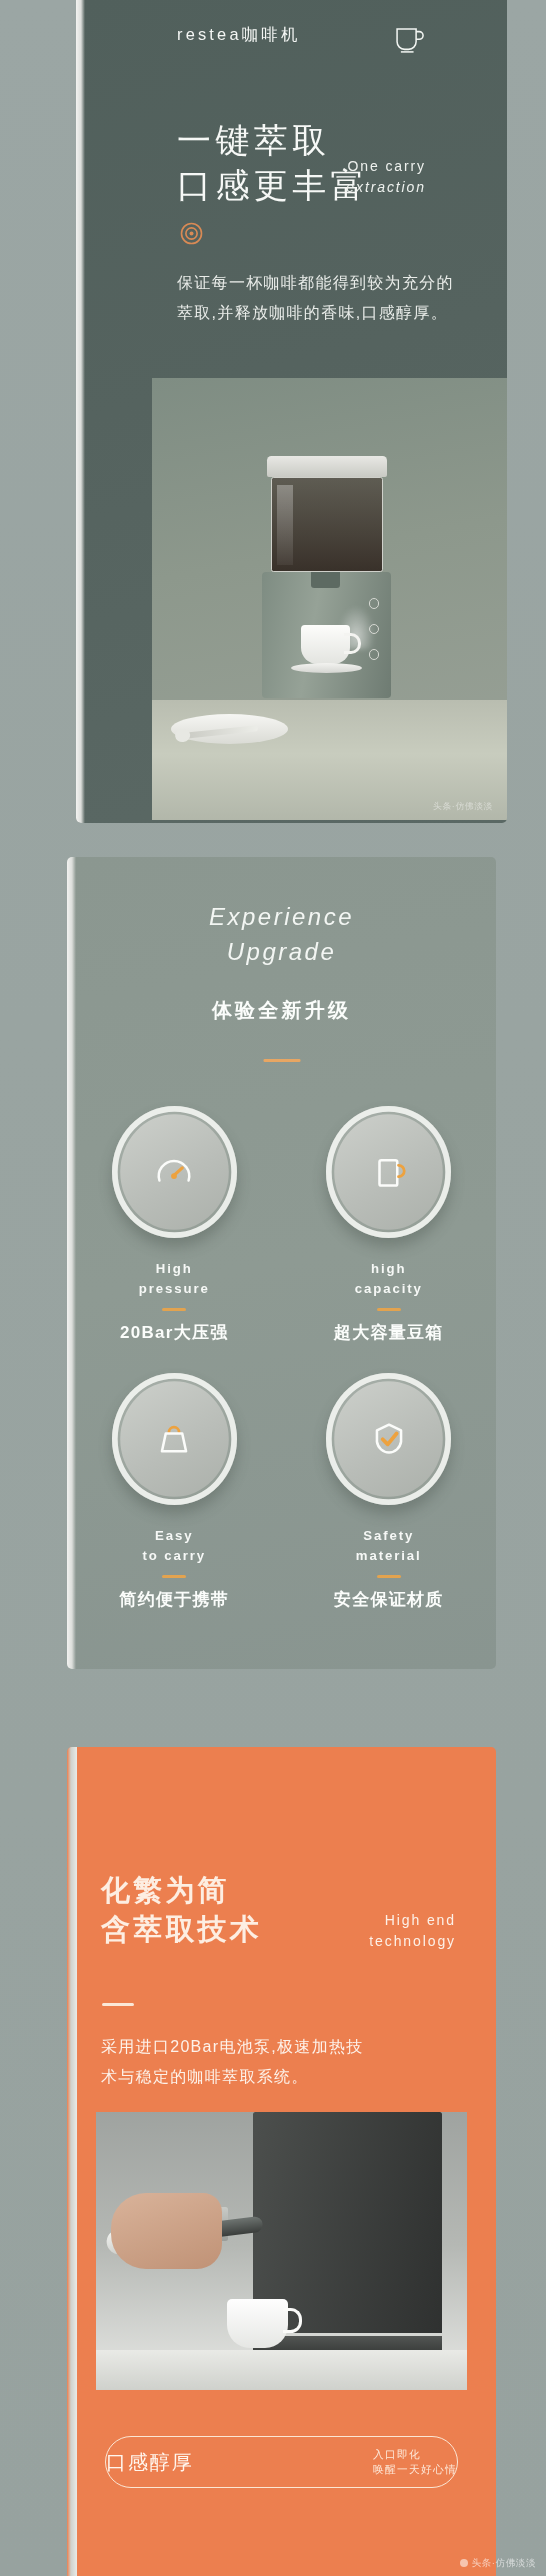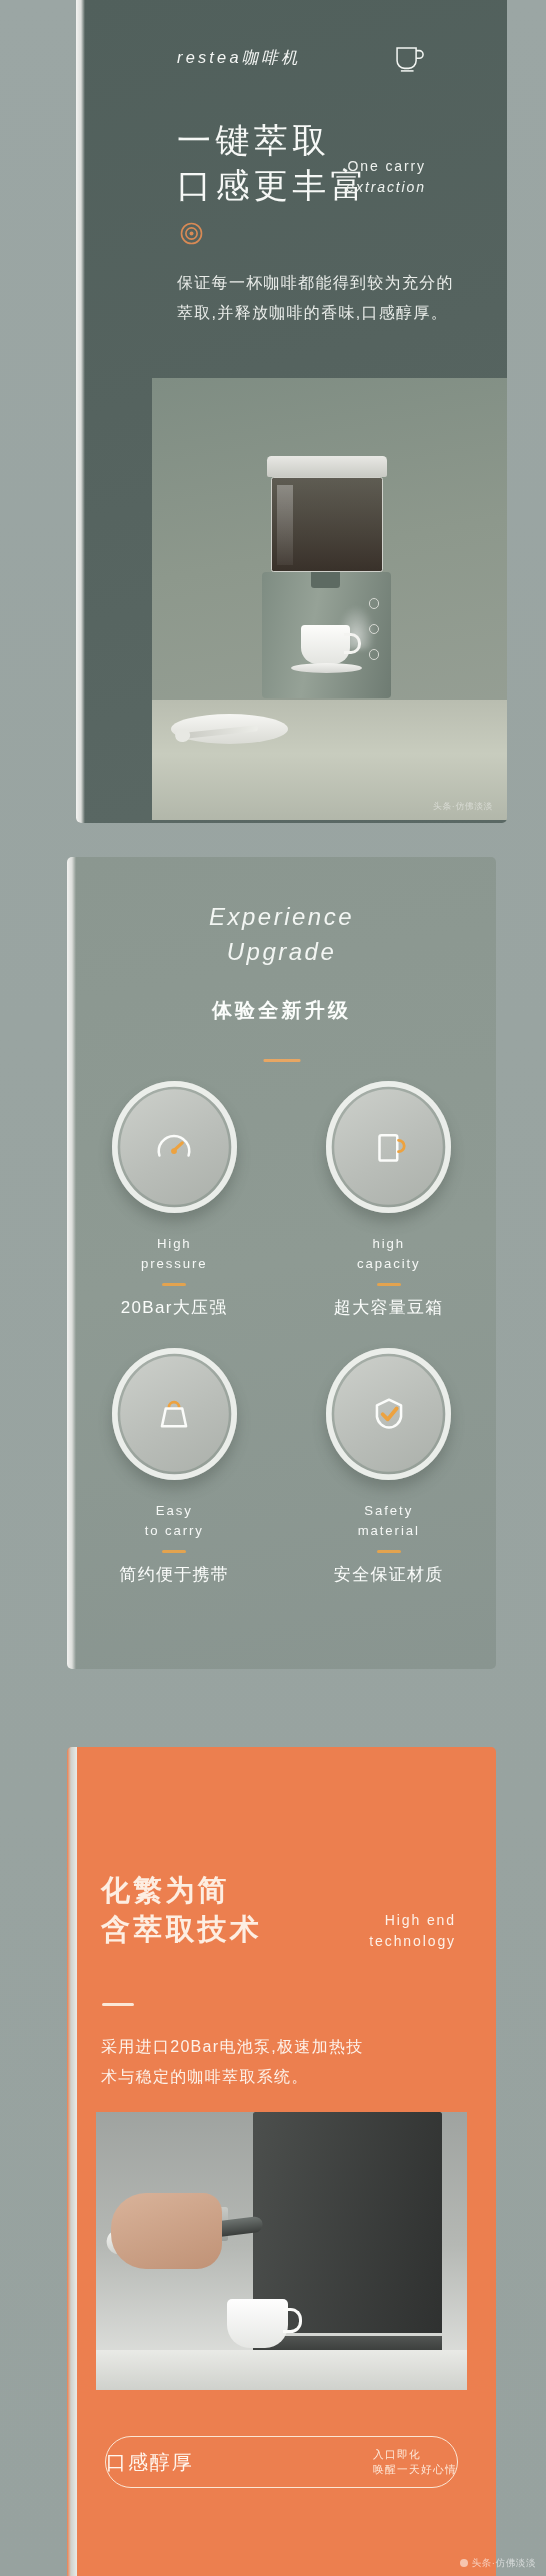--- a/index.html
+++ b/index.html
@@ -29,22 +29,22 @@
     pointer-events:none;
   }
 
   
   #sec1{
     left:76px; top:0; width:431px; height:823px;
     background:linear-gradient(165deg,#51605c 0%,#55635f 45%,#5a6864 100%);
     border-radius:0 0 5px 5px;
   }
   .logo-row{
-    position:absolute; left:101px; top:43px; right:82px;
-    display:flex; align-items:center; justify-content:space-between;font-style:italic;
+    position:absolute; left:101px; top:24px; right:82px;
+    display:flex; justify-content:space-between;
   }
   .logo-text{
     color:#f4f6f4; font-size:16.4px; letter-spacing:3.2px; white-space:nowrap;
   }
   .cup-icon{ width:33px; height:30px; }
 
   .hero-head{
     position:absolute; left:101px; top:118px;
     color:#f6f8f6; font-size:34px; line-height:1.32;
     letter-spacing:4.4px; font-weight:400;
@@ -152,22 +152,22 @@
   .s2-cn{
     position:absolute; left:0; right:0; top:140px; text-align:center;
     color:#fbfdfb; font-size:20px; letter-spacing:3.2px; font-weight:700;
   }
   .s2-rule{
     position:absolute; left:50%; top:202px; transform:translateX(-50%);
     width:37px; height:2.5px; background:#e8a663; border-radius:1.3px;
   }
 
   .feat-grid{
-    position:absolute; left:0; right:0; top:224px;
-    display:grid; grid-template-columns:1fr 1fr; row-gap:29px;
+    position:absolute; left:0; right:0; top:249px;
+    display:grid; grid-template-columns:1fr 1fr; row-gap:29px;font-weight:bold;
   }
   .feat{ display:flex; flex-direction:column; align-items:center; }
   .disc{
     position:relative; width:125px; height:132px; border-radius:50%;
     background:linear-gradient(150deg,#cfd2cd 0%,#b9bdb8 55%,#a9aea8 100%);
     box-shadow:0 8.8px 14px rgba(55,65,60,.30),
                inset 0 0 0 5.7px rgba(243,245,242,.90),
                inset 0 0 0 8.2px rgba(120,135,126,.45);
     display:flex; align-items:center; justify-content:center;
   }

